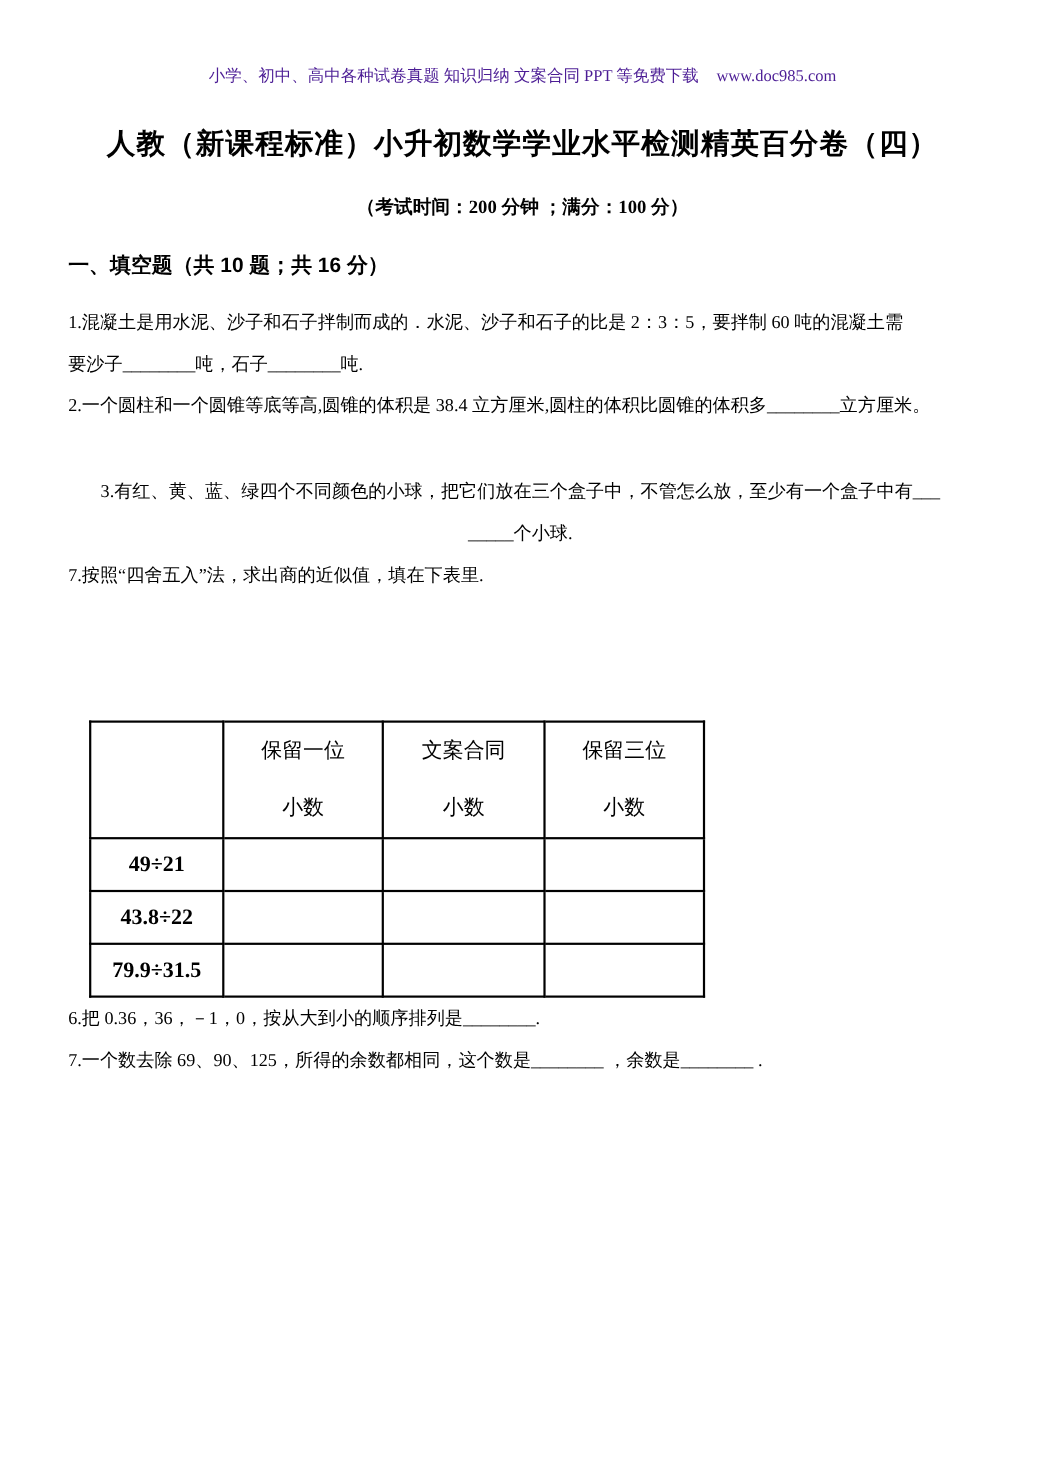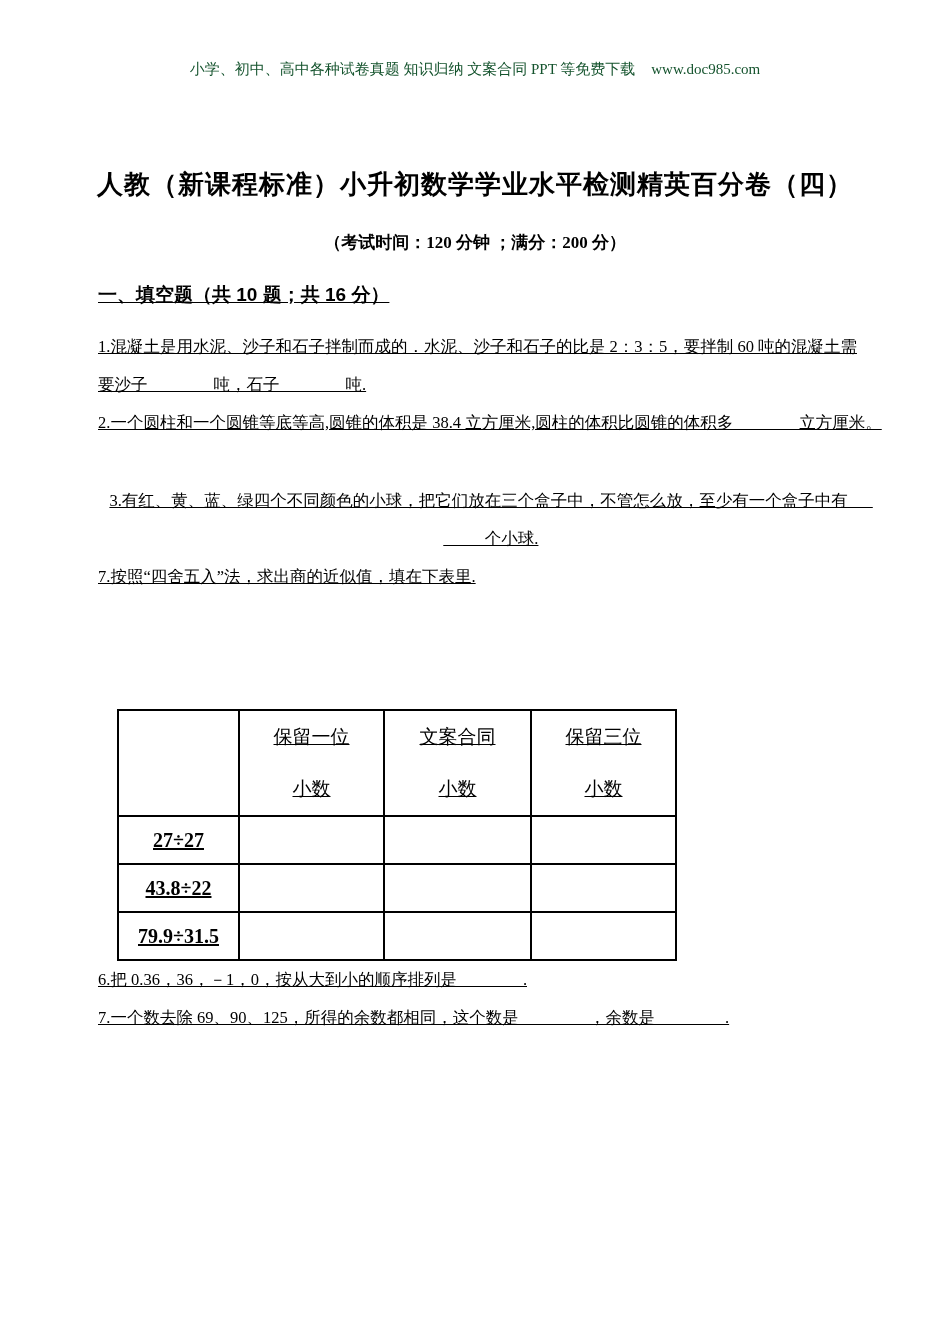--- a/index.html
+++ b/index.html
@@ -9,44 +9,43 @@
     height: 1344px;
     position: relative;
     color: #000;
     font-family: "Liberation Serif", "DejaVu Serif", serif;
     overflow: hidden;
   }
   .doc-header {
     padding-top: 60px;
     text-align: center;
     font-size: 15px;
-    color: #14532d;
+    color: #4c1d95;
   }
   .doc-header .site {
     margin-left: 16px;
   }
   .exam-title {
-    margin-top: 88px;
+    margin-top: 34px;
     text-align: center;
     font-size: 26px;
     font-weight: 700;
     letter-spacing: 1px;
     line-height: 36px;
   }
   .exam-info {
     margin-top: 28px;
     text-align: center;
     font-size: 17px;
     font-weight: 700;
   }
   .content {
-    padding-left: 98px;
+    padding-left: 62px;
     padding-right: 66px;
     font-size: 16.5px;
-    text-decoration: underline;
   }
   .section-heading {
     margin-top: 28px;
     font-size: 19px;
     font-weight: 700;
     font-family: "Liberation Sans", "DejaVu Sans", sans-serif;
   }
   p.q {
     line-height: 38px;
     font-size: 16.5px;
@@ -85,21 +84,21 @@
 </style>
 </head>
 <body>
 
 <div class="doc-header">
   <span>小学、初中、高中各种试卷真题 知识归纳 文案合同 PPT 等免费下载</span><span class="site">www.doc985.com</span>
 </div>
 
 <h1 class="exam-title">人教（新课程标准）小升初数学学业水平检测精英百分卷（四）</h1>
 
-<div class="exam-info">（考试时间：120 分钟 ；满分：200 分）</div>
+<div class="exam-info">（考试时间：200 分钟 ；满分：100 分）</div>
 
 <div class="content">
 
   <div class="section-heading">一、填空题（共 10 题；共 16 分）</div>
 
   <p class="q q1"><span>1.混凝土是用水泥、沙子和石子拌制而成的．水泥、沙子和石子的比是 2：3：5，要拌制 60 吨的混凝土需</span><br>
     <span>要沙子________吨，石子________吨.</span></p>
 
   <p class="q q2"><span>2.一个圆柱和一个圆锥等底等高,圆锥的体积是 38.4 立方厘米,圆柱的体积比圆锥的体积多________立方厘米。</span></p>
 
@@ -113,21 +112,21 @@
         <tr class="hdr-row">
       <td class="col-expr"></td>
       <td class="col-a">保留一位
 小数</td>
       <td class="col-b">文案合同
 小数</td>
       <td class="col-c">保留三位
 小数</td>
     </tr>
     <tr class="data-row">
-      <td>27÷27</td>
+      <td>49÷21</td>
       <td></td>
       <td></td>
       <td></td>
     </tr>
     <tr class="data-row">
       <td>43.8÷22</td>
       <td></td>
       <td></td>
       <td></td>
     </tr>

